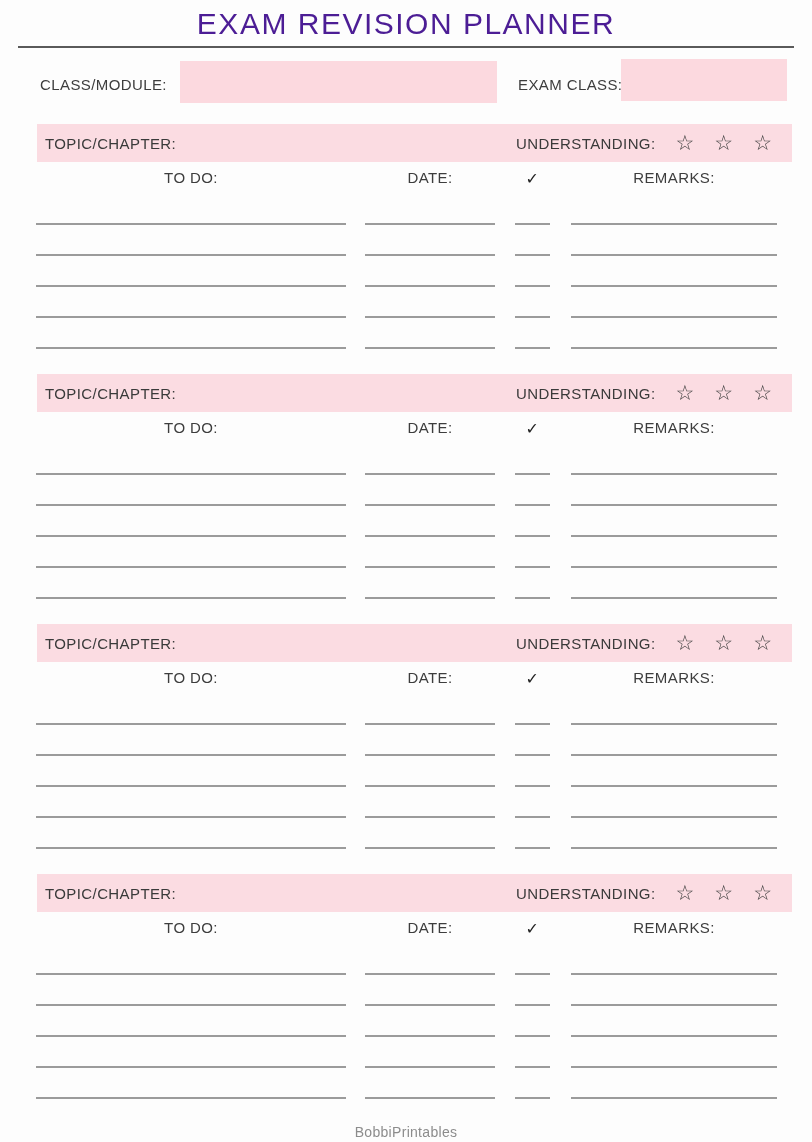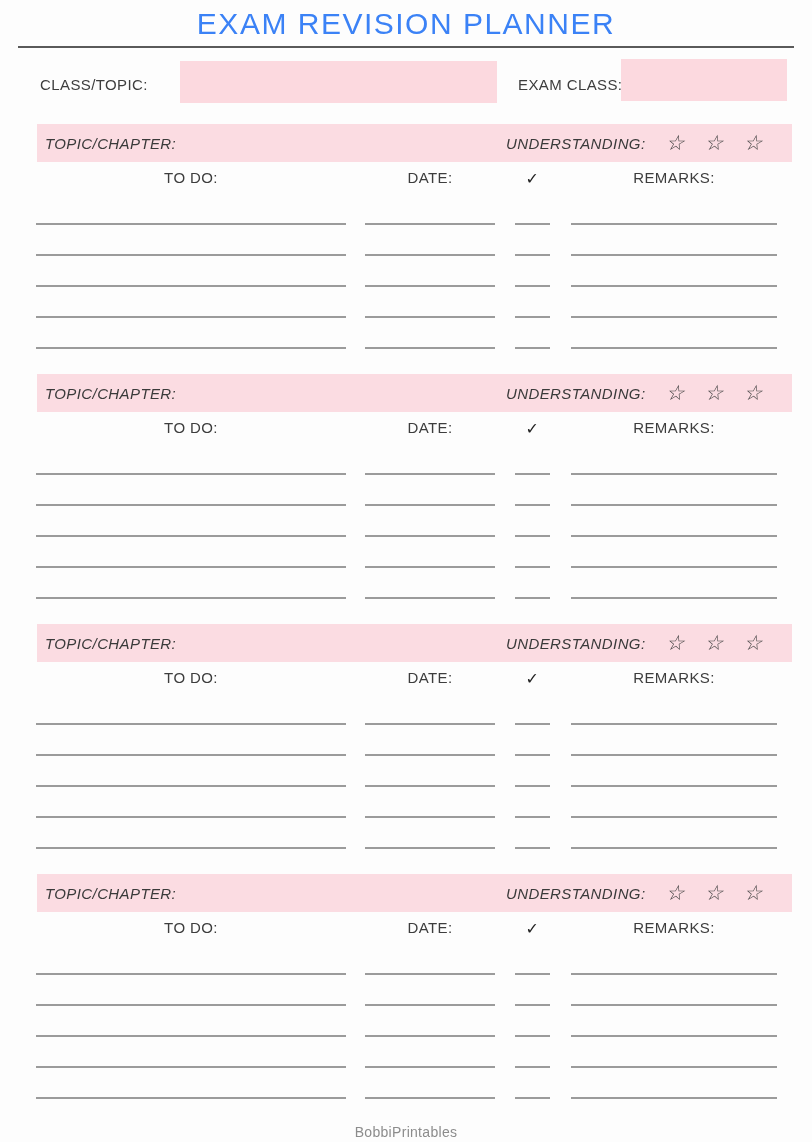--- a/index.html
+++ b/index.html
@@ -7,41 +7,40 @@
   body {
     width:812px; height:1142px;
     background:#fdfdfd;
     font-family:"Liberation Sans", sans-serif;
     color:#3d3d3d;
     overflow:hidden;
   }
   .title {
     text-align:center; padding-top:7px;
     font-size:30px; letter-spacing:1.5px;
-    color:#3b82f6; font-weight:400;
+    color:#4c1d95; font-weight:400;
   }
   .rule { margin:5px 18px 0 18px; border-top:2.5px solid #5a5a5a; }
   .top-fields { position:relative; height:46px; margin-top:13px; }
   .top-fields .label {
     position:absolute; top:50%; transform:translateY(-50%);
     font-size:15px; letter-spacing:0.4px; white-space:nowrap;
   }
   .class-label { left:40px; }
   .exam-label  { left:518px; }
   .pink-box { position:absolute; background:#fcd9df; }
   .class-box { left:180px; top:0; width:317px; height:42px; }
   .exam-box  { left:621px; top:-2px; width:166px; height:42px; }
   .sections { margin-top:17px; }
   .section { height:225px; margin-bottom:25px; }
   .bar {
     margin-left:37px; width:755px; height:38px;
     background:#fbdce2;
     display:flex; align-items:center; justify-content:space-between;
-    padding:0 30px 0 8px;
-    font-style:italic;
+    padding:0 20px 0 8px;
   }
   .bar .topic { font-size:15px; letter-spacing:0.4px; color:#3a3a3a; }
   .bar .right { display:flex; align-items:center; gap:20px; }
   .bar .understanding { font-size:15px; letter-spacing:0.4px; color:#3a3a3a; }
   .star { font-size:21px; line-height:1; color:#3f3f3f; margin-top:-2px; }
   .cols { display:flex; margin-left:36px; }
   .cols .c1 { width:310px; }
   .cols .c2 { width:130px; margin-left:19px; }
   .cols .c3 { width:35px;  margin-left:20px; }
   .cols .c4 { width:206px; margin-left:21px; }
@@ -54,21 +53,21 @@
     text-align:center; font-size:14px; color:#8c8c8c; letter-spacing:0.3px;
   }
 </style>
 </head>
 <body>
 
 <div class="title">EXAM REVISION PLANNER</div>
 <div class="rule"></div>
 
 <div class="top-fields">
-  <span class="label class-label">CLASS/TOPIC:</span>
+  <span class="label class-label">CLASS/MODULE:</span>
   <div class="pink-box class-box"></div>
   <span class="label exam-label">EXAM CLASS:</span>
   <div class="pink-box exam-box"></div>
 </div>
 
 <div class="sections">
   <div class="section">
     <div class="bar">
       <span class="topic">TOPIC/CHAPTER:</span>
       <span class="right">

